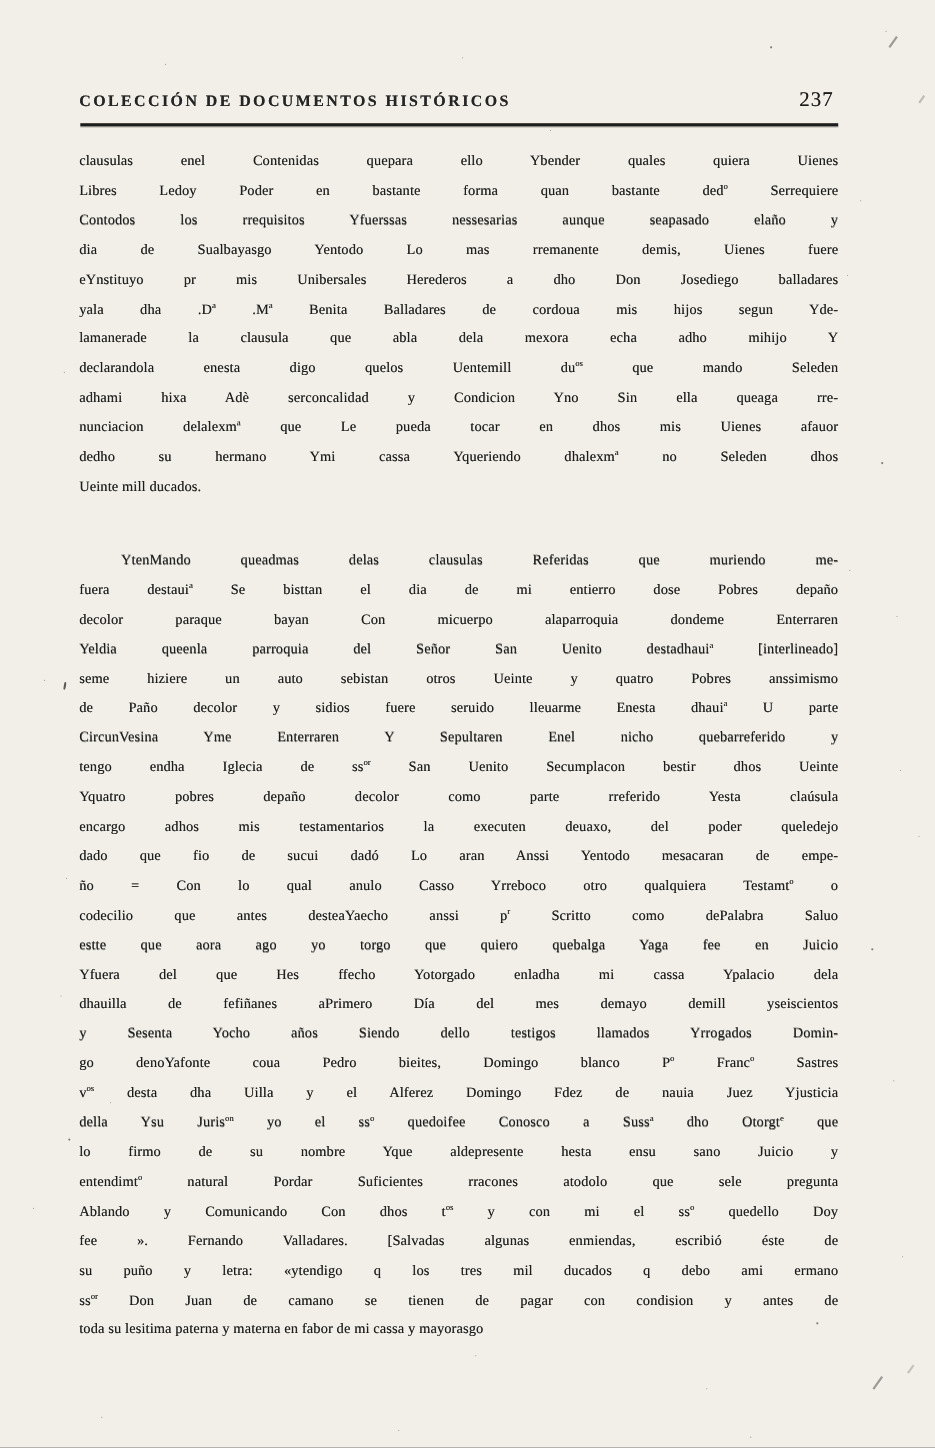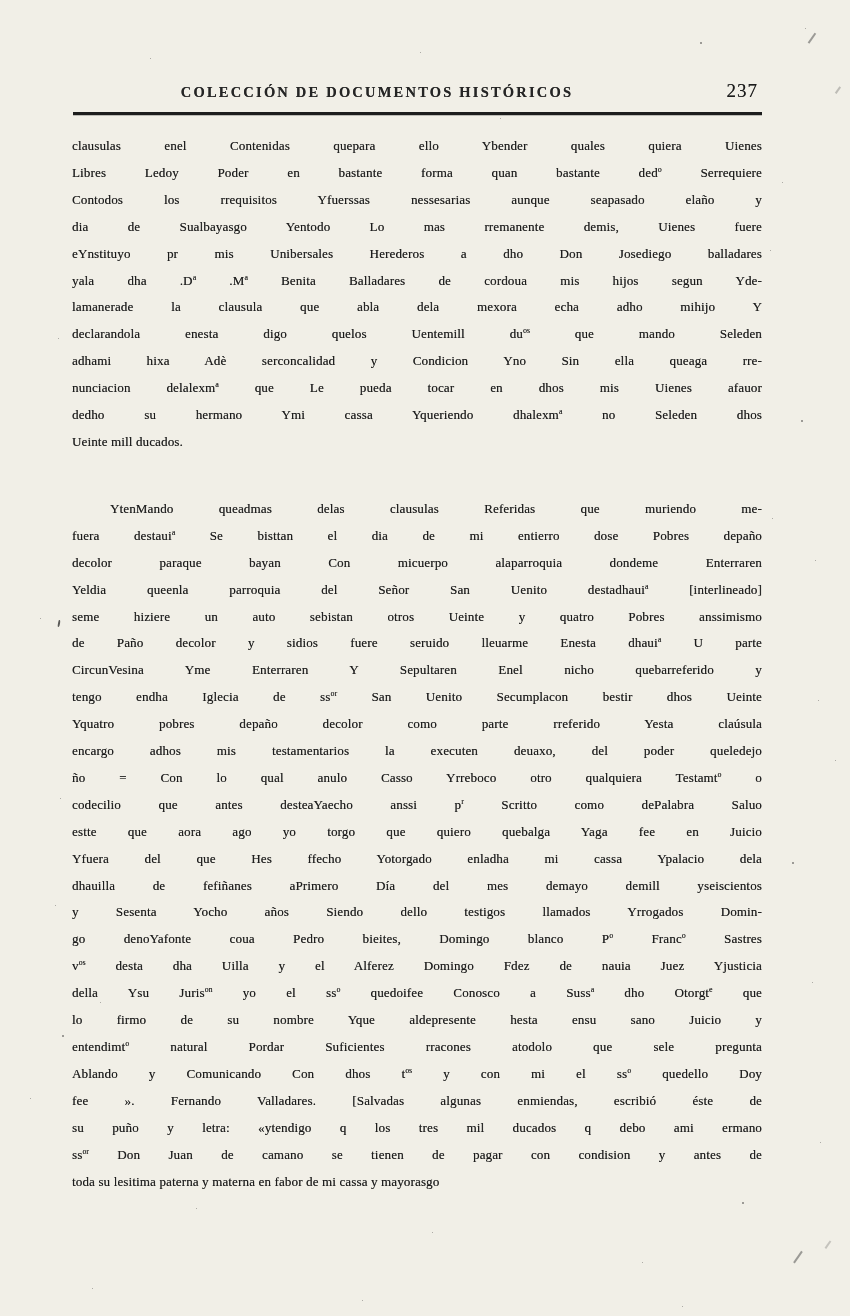--- a/index.html
+++ b/index.html
@@ -8,21 +8,21 @@
     width:850px; height:1316px;
     background:#f1efe7;
     font-family:"Liberation Serif","DejaVu Serif",serif;
     color:#1c1c1c;
     overflow:hidden;
   }
   
   .running-header { position:absolute; left:72px; top:82px; width:690px; height:24px; }
   .header-title {
     position:absolute; left:0; right:80px; top:2px;
-    text-align:center;
+    text-align:left;
     font-size:14.5px; font-weight:700; letter-spacing:2.2px;
     color:#252525;
     text-shadow:0 0 0.6px rgba(30,30,30,.65);
     white-space:nowrap;
   }
   .page-number {
     position:absolute; right:4px; top:-2px;
     font-size:19px; letter-spacing:1px;
     text-shadow:0 0 0.5px rgba(30,30,30,.6);
   }
@@ -92,20 +92,21 @@
       <div class="line indent"><span>YtenMando queadmas delas clausulas Referidas que muriendo me-</span></div>
       <div class="line"><span>fuera destaui</span><span class="sup">a</span><span> Se bisttan el dia de mi entierro dose Pobres depaño</span></div>
       <div class="line"><span>decolor paraque bayan Con micuerpo alaparroquia dondeme Enterraren</span></div>
       <div class="line"><span>Yeldia queenla parroquia del Señor San Uenito destadhaui</span><span class="sup">a</span><span> </span><span class="it">[interlineado]</span></div>
       <div class="line"><span class="it">seme hiziere un auto</span><span> sebistan otros Ueinte y quatro Pobres anssimismo</span></div>
       <div class="line"><span>de Paño decolor y sidios fuere seruido lleuarme Enesta dhaui</span><span class="sup">a</span><span> U parte</span></div>
       <div class="line"><span>CircunVesina Yme Enterraren Y Sepultaren Enel nicho quebarreferido y</span></div>
       <div class="line"><span>tengo endha Iglecia de ss</span><span class="sup">or</span><span> San Uenito Secumplacon bestir dhos Ueinte</span></div>
       <div class="line"><span>Yquatro pobres depaño decolor como parte rreferido Yesta claúsula</span></div>
       <div class="line"><span>encargo adhos mis testamentarios la executen deuaxo, del poder queledejo</span></div>
+      <div class="line"><span>dado que fio de sucui dadó Lo aran Anssi Yentodo mesacaran de empe-</span></div>
       <div class="line"><span>ño = Con lo qual anulo Casso Yrreboco otro qualquiera Testamt</span><span class="sup">o</span><span> o</span></div>
       <div class="line"><span>codecilio que antes desteaYaecho anssi p</span><span class="sup">r</span><span> Scritto como dePalabra Saluo</span></div>
       <div class="line"><span>estte que aora ago yo torgo que quiero quebalga Yaga fee en Juicio</span></div>
       <div class="line"><span>Yfuera del que Hes ffecho Yotorgado enladha mi cassa Ypalacio dela</span></div>
       <div class="line"><span>dhauilla de fefiñanes aPrimero Día del mes demayo demill yseiscientos</span></div>
       <div class="line"><span>y Sesenta Yocho años Siendo dello testigos llamados Yrrogados Domin-</span></div>
       <div class="line"><span>go denoYafonte coua Pedro bieites, Domingo blanco P</span><span class="sup">o</span><span> Franc</span><span class="sup">o</span><span> Sastres</span></div>
       <div class="line"><span>v</span><span class="sup">os</span><span> desta dha Uilla y el Alferez Domingo Fdez de nauia Juez Yjusticia</span></div>
       <div class="line"><span>della Ysu Juris</span><span class="sup">on</span><span> yo el ss</span><span class="sup">o</span><span> quedoifee Conosco a Suss</span><span class="sup">a</span><span> dho Otorgt</span><span class="sup">e</span><span> que</span></div>
       <div class="line"><span>lo firmo de su nombre Yque aldepresente hesta ensu sano Juicio y</span></div>

